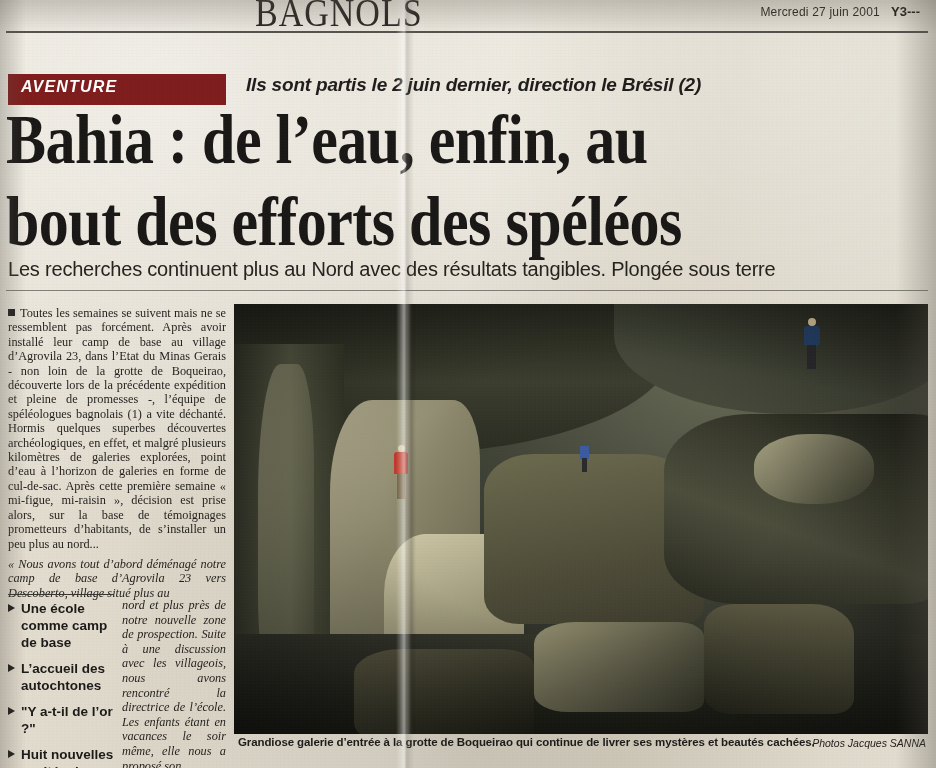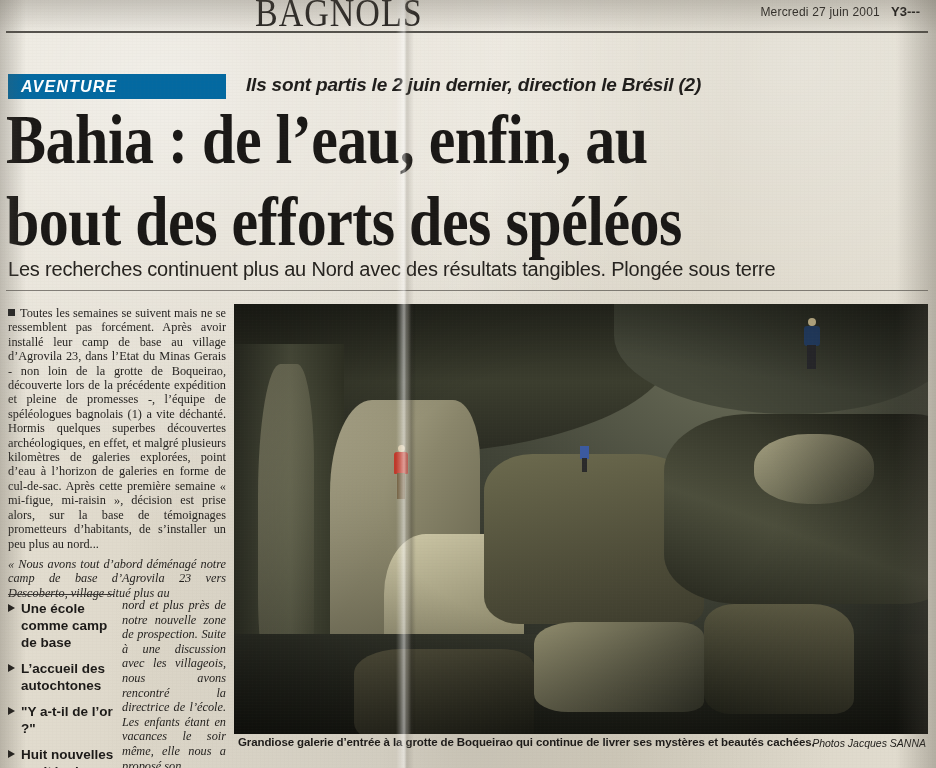--- a/index.html
+++ b/index.html
@@ -95,22 +95,22 @@
     left: 6px; right: 8px; top: 31px;
     height: 2px;
     background: #3a3733;
     opacity: .85;
   }
 
   
   .kicker-badge {
     position: absolute;
     left: 8px; top: 74px;
-    width: 218px; height: 25px;
-    background: #0369a1;
+    width: 218px; height: 31px;
+    background: #7f1d1d;
   }
   .kicker-badge span {
     position: absolute;
     left: 13px; top: 4px;
     color: #ffffff;
     font-family: "Liberation Sans", sans-serif;
     font-weight: bold;
     font-size: 16px;
     letter-spacing: 1.2px;
     font-style: italic;

